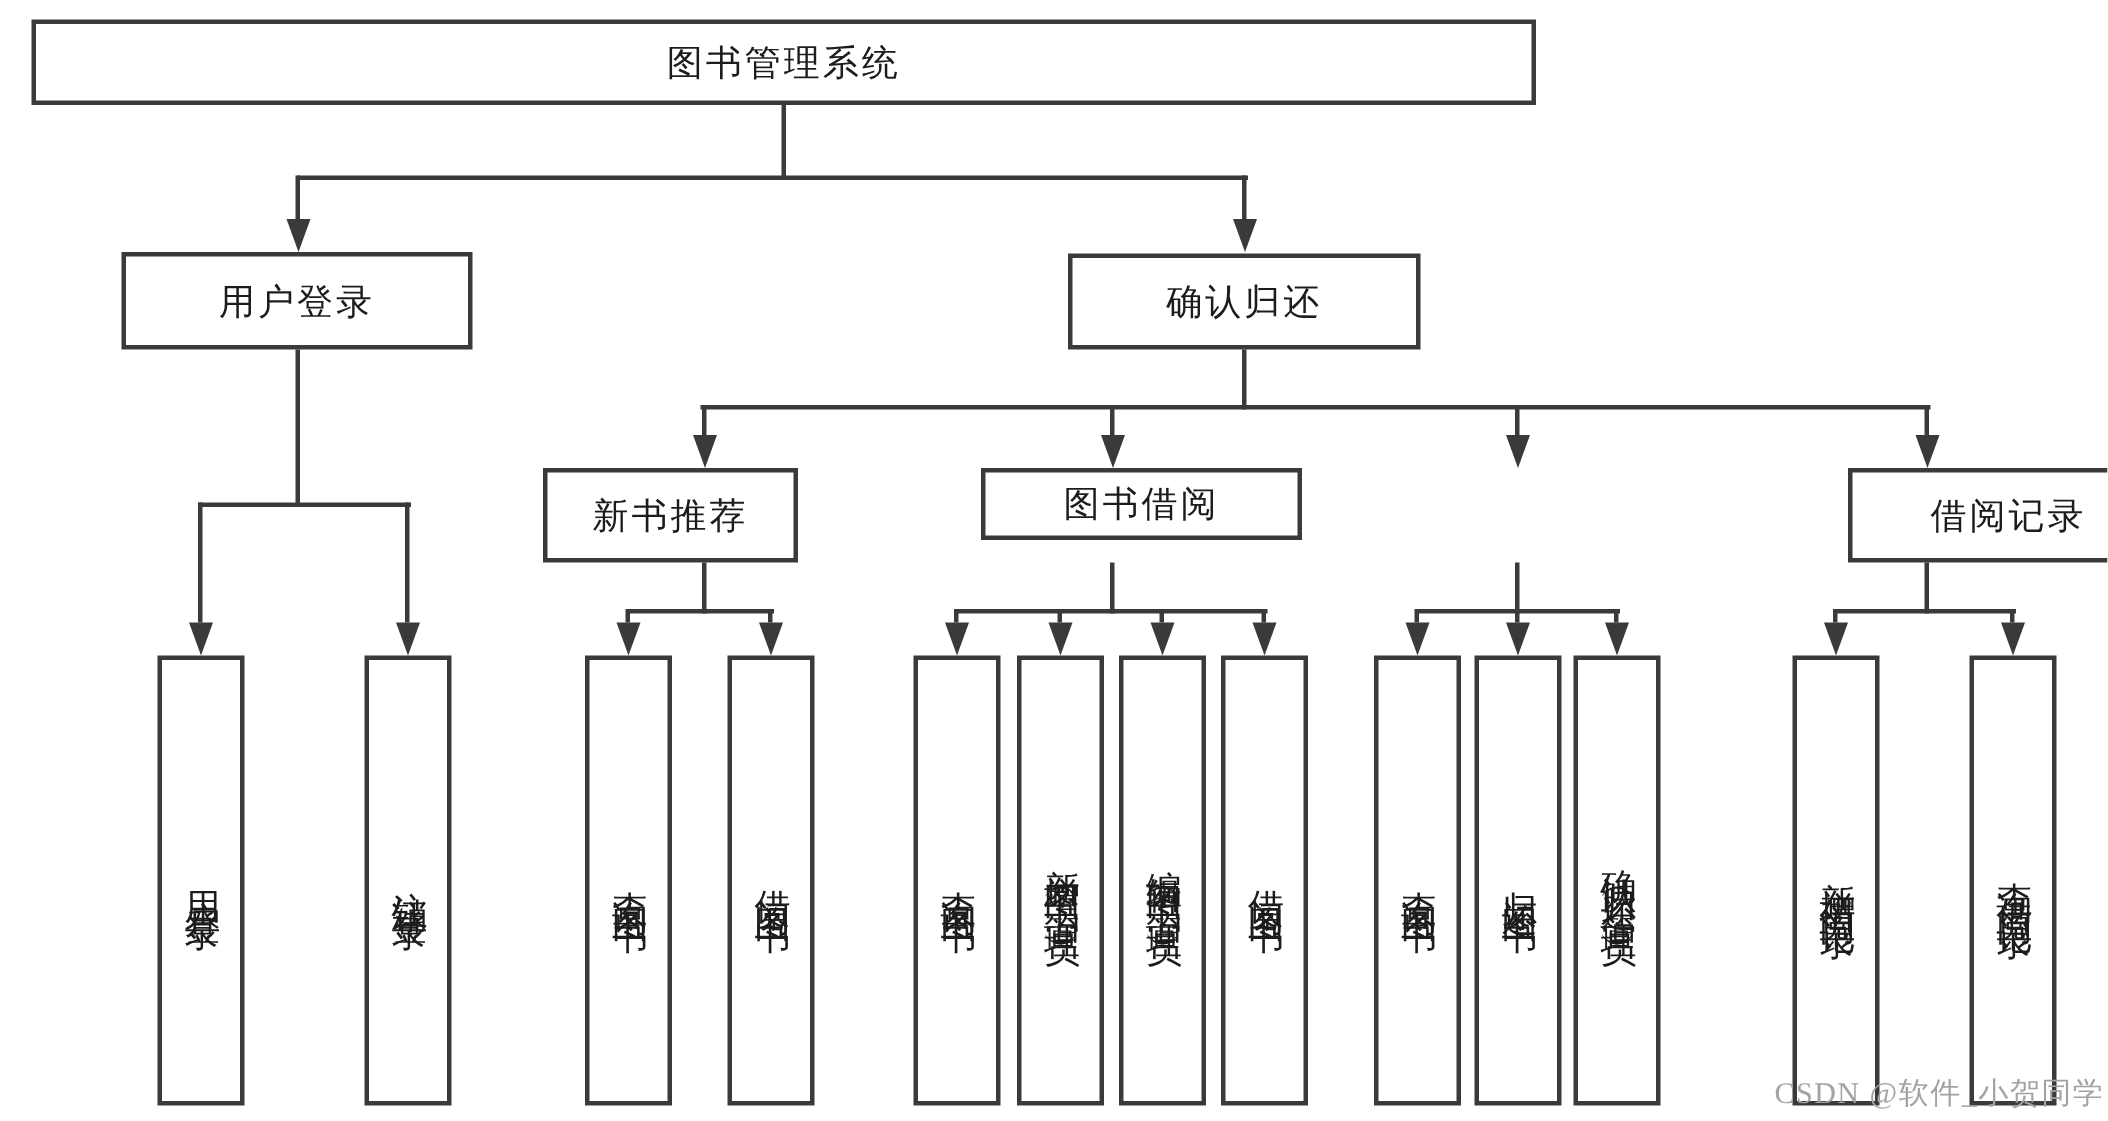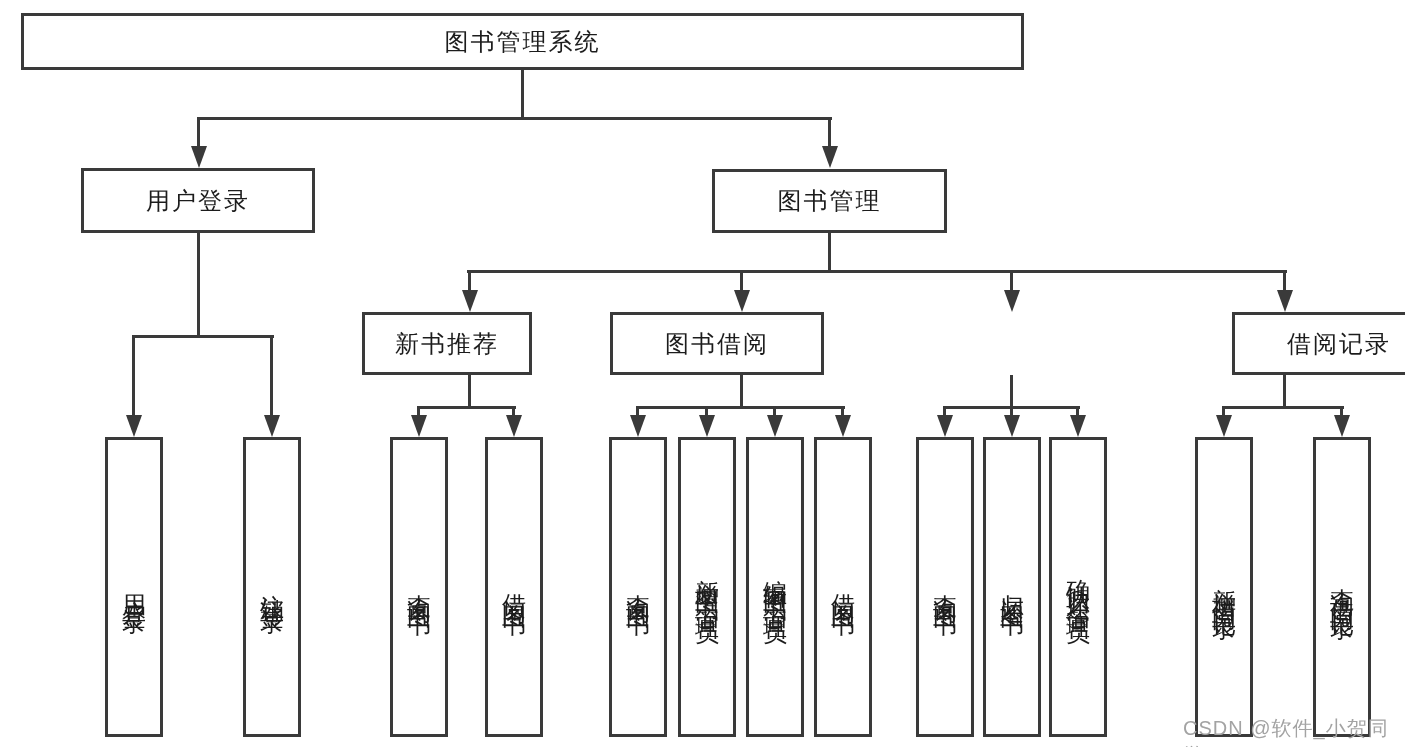--- a/index.html
+++ b/index.html
@@ -3,21 +3,21 @@
 <meta charset="utf-8">
 <style>
   :root{
     --line:#3a3a3a;
     --text:#1c1c1c;
     --wm:#a3a3a3;
   }
   html,body{margin:0;padding:0;background:#ffffff;}
   .canvas{
     position:relative;width:1405px;height:747px;background:#ffffff;
-    font-family:Liberation Sans, sans-serif;
+    font-family:Liberation Serif, serif;
     overflow:hidden;
   }
   
   .node{
     position:absolute;box-sizing:border-box;background:#ffffff;
     border:3px solid var(--line);
     display:flex;align-items:center;justify-content:center;
     color:var(--text);font-size:24px;letter-spacing:2px;
     white-space:nowrap;
   }
@@ -52,39 +52,39 @@
 
   <div class="vline" style="left:521px;top:70px;height:48px"></div>
   <div class="hline" style="left:198px;top:117px;width:634px"></div>
   <div class="arrow" style="left:197px;top:117px;height:29px"></div>
   <div class="arrow" style="left:828px;top:117px;height:29px"></div>
 
   <div class="node" style="left:81px;top:168px;width:234px;height:65px">
     <span>用户登录</span>
   </div>
   <div class="node" style="left:712px;top:169px;width:235px;height:64px">
-    <span>图书管理</span>
+    <span>确认归还</span>
   </div>
 
   <div class="vline" style="left:197px;top:233px;height:105px"></div>
   <div class="hline" style="left:132px;top:335px;width:142px"></div>
   <div class="arrow" style="left:132px;top:335px;height:80px"></div>
   <div class="arrow" style="left:270px;top:335px;height:80px"></div>
 
   <div class="vline" style="left:828px;top:233px;height:40px"></div>
   <div class="hline" style="left:467px;top:270px;width:820px"></div>
   <div class="arrow" style="left:468px;top:270px;height:20px"></div>
   <div class="arrow" style="left:740px;top:270px;height:20px"></div>
   <div class="arrow" style="left:1010px;top:270px;height:20px"></div>
   <div class="arrow" style="left:1283px;top:270px;height:20px"></div>
 
   <div class="node" style="left:362px;top:312px;width:170px;height:63px">
     <span>新书推荐</span>
   </div>
-  <div class="node" style="left:610px;top:312px;width:214px;height:63px">
+  <div class="node" style="left:654px;top:312px;width:214px;height:48px">
     <span>图书借阅</span>
   </div>
   <div class="node" style="left:1232px;top:312px;width:214px;height:63px">
     <span>借阅记录</span>
   </div>
 
   <div class="vline" style="left:468px;top:375px;height:34px"></div>
   <div class="hline" style="left:418px;top:406px;width:98px"></div>
   <div class="arrow" style="left:417px;top:406px;height:9px"></div>
   <div class="arrow" style="left:512px;top:406px;height:9px"></div>

